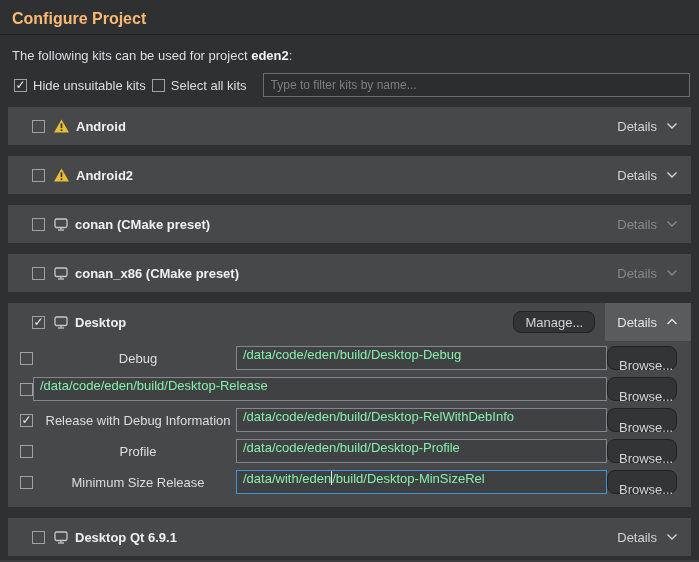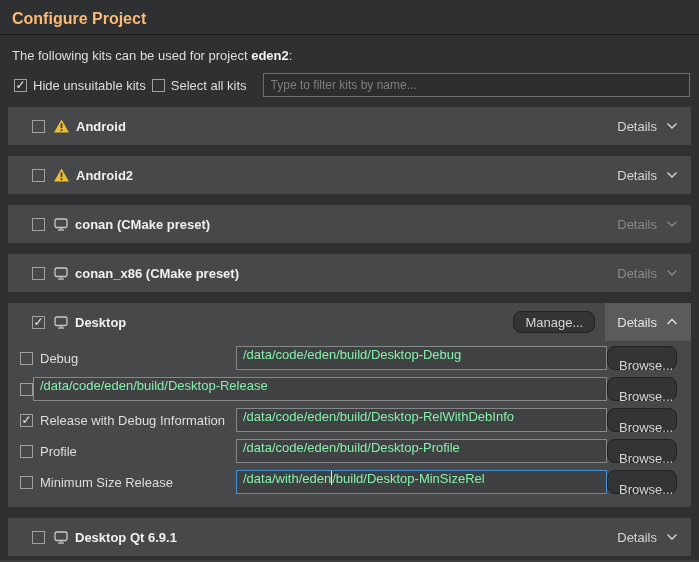--- a/index.html
+++ b/index.html
@@ -63,21 +63,21 @@
   }
   .details-toggle.dim{color:#86888b;}
   .kit-panel.expanded .details-toggle{background:#5a5b5d;color:#e2e4e6;}
   .chevron{display:inline-flex;}
   .kit-body{padding:6px 14px 14px 12px;}
   .config-row{
     display:flex;align-items:center;height:22px;margin-bottom:9px;font-size:13px;
   }
   .config-row:last-child{margin-bottom:0;}
   .config-label{width:196px;margin-left:7px;color:#dcdee0;flex:none;
-    white-space:nowrap;overflow:hidden;}
+    white-space:nowrap;overflow:hidden;text-align:center;}
   .path-input{
     flex:1;height:24px;box-sizing:border-box;
     background:#3f4143;border:1px solid #85878a;
     color:#86efac;padding:0 6px;display:flex;
     white-space:nowrap;overflow:hidden;cursor:text;
   }
   .path-input.focused{border-color:#4292d6;background:#3e4042;}
   .caret{display:inline-block;width:1px;height:14px;background:#eceef0;flex:none;}
   .browse-btn{width:70px;flex:none;padding:11px;}
   .bottom-strip{position:absolute;left:0;right:0;bottom:0;height:2px;background:#3b3d3f;}

